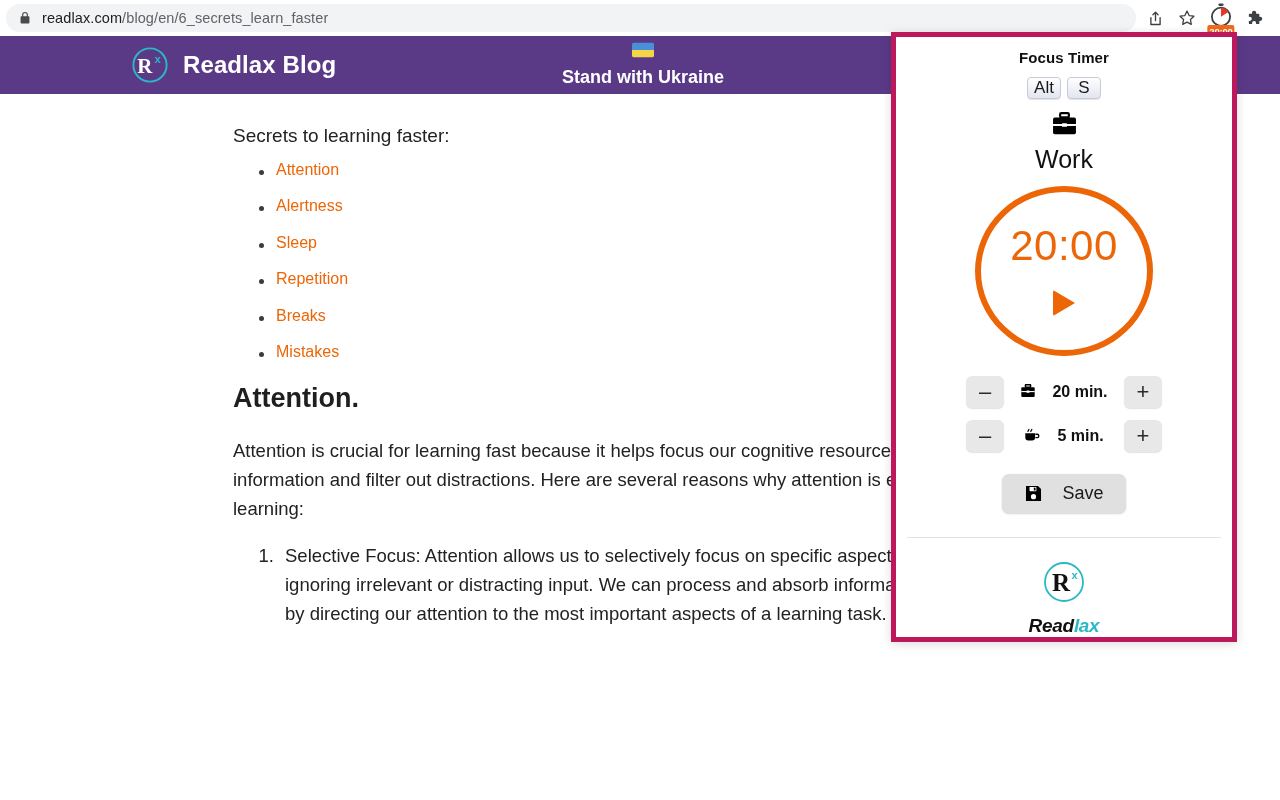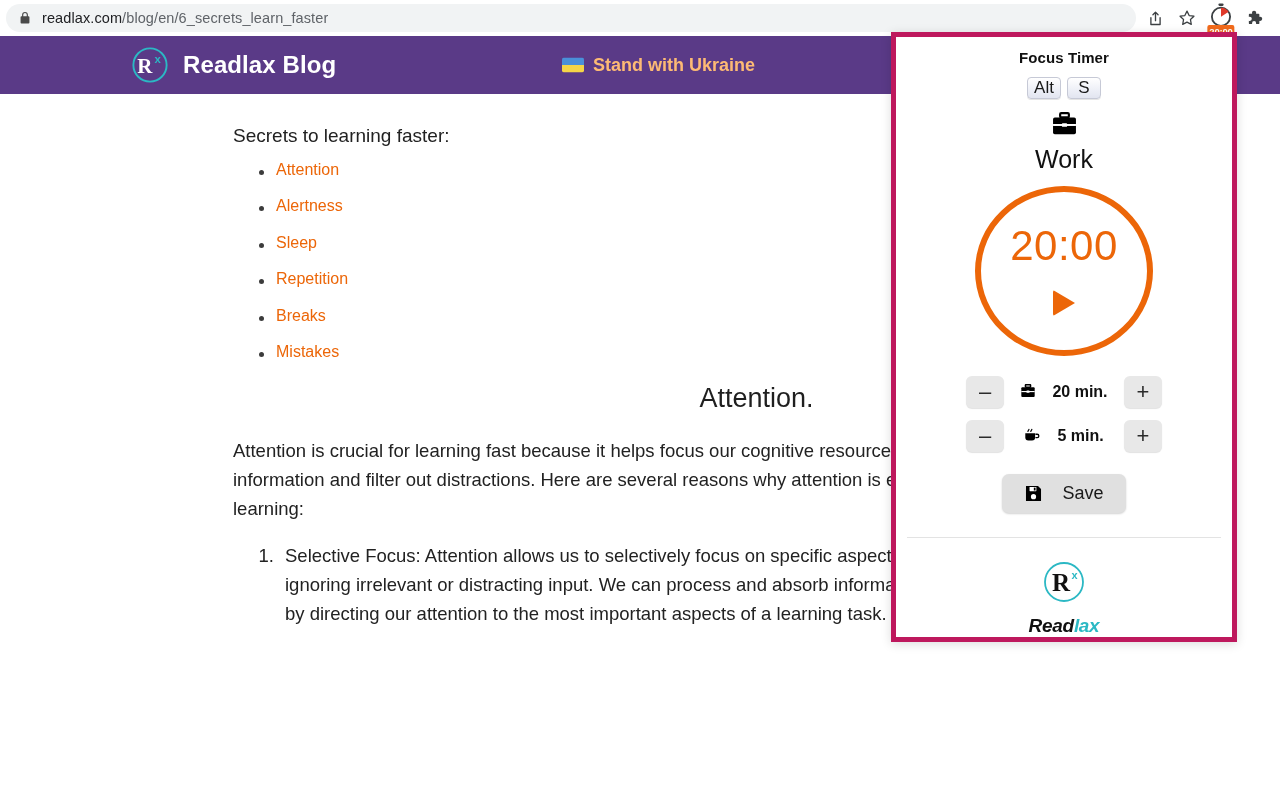--- a/index.html
+++ b/index.html
@@ -130,27 +130,28 @@
     font-size: 24px;
     font-weight: bold;
     margin-left: 14px;
     letter-spacing: 0.1px;
   }
   .ukraine {
     position: absolute;
     left: 562px;
     top: 50%;
     transform: translateY(-50%);
-    color: #fdba74;
+    color: #ffffff;
     font-size: 18px;
     font-weight: bold;
     display: flex;
     align-items: center;
     gap: 9px;
     white-space: nowrap;
+    flex-direction: column;
   }
   .flag {
     width: 22px;
     height: 15px;
     border-radius: 2px;
     overflow: hidden;
     display: block;
     flex: 0 0 auto;
   }
 
@@ -188,22 +189,21 @@
     background: #3c3c3c;
   }
   ul.secrets a {
     color: #ec6608;
     text-decoration: none;
   }
   h2.section-title {
     font-size: 27px;
     color: #1f1f1f;
     margin: 22px 0 22px 0;
-    font-weight: normal;
-    text-align: center;
+    font-weight: bold;
   }
   p.body-text {
     font-size: 18.5px;
     color: #222222;
     line-height: 29px;
     margin: 0 0 18px 0;
     max-width: 800px;
   }
   ol.reasons {
     margin: 0;

